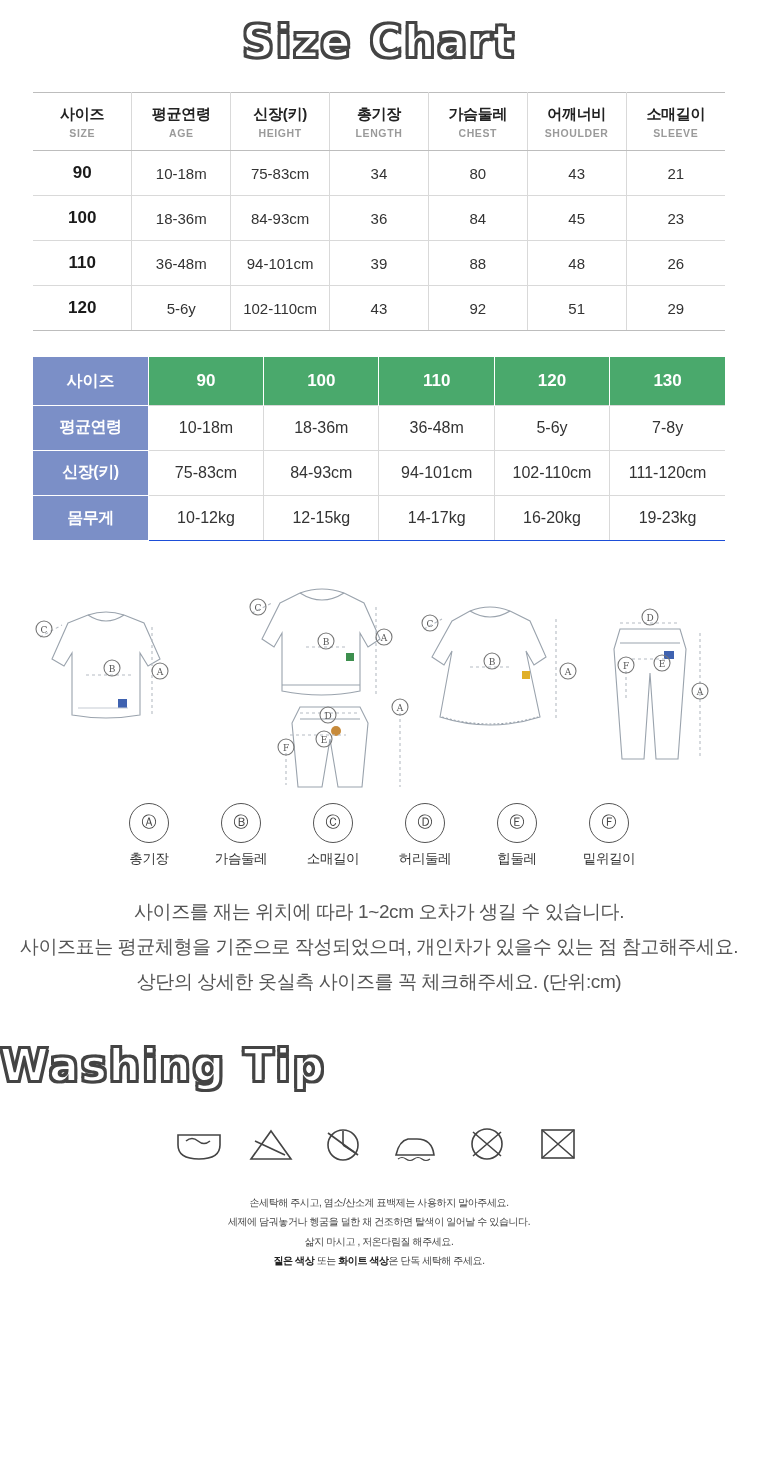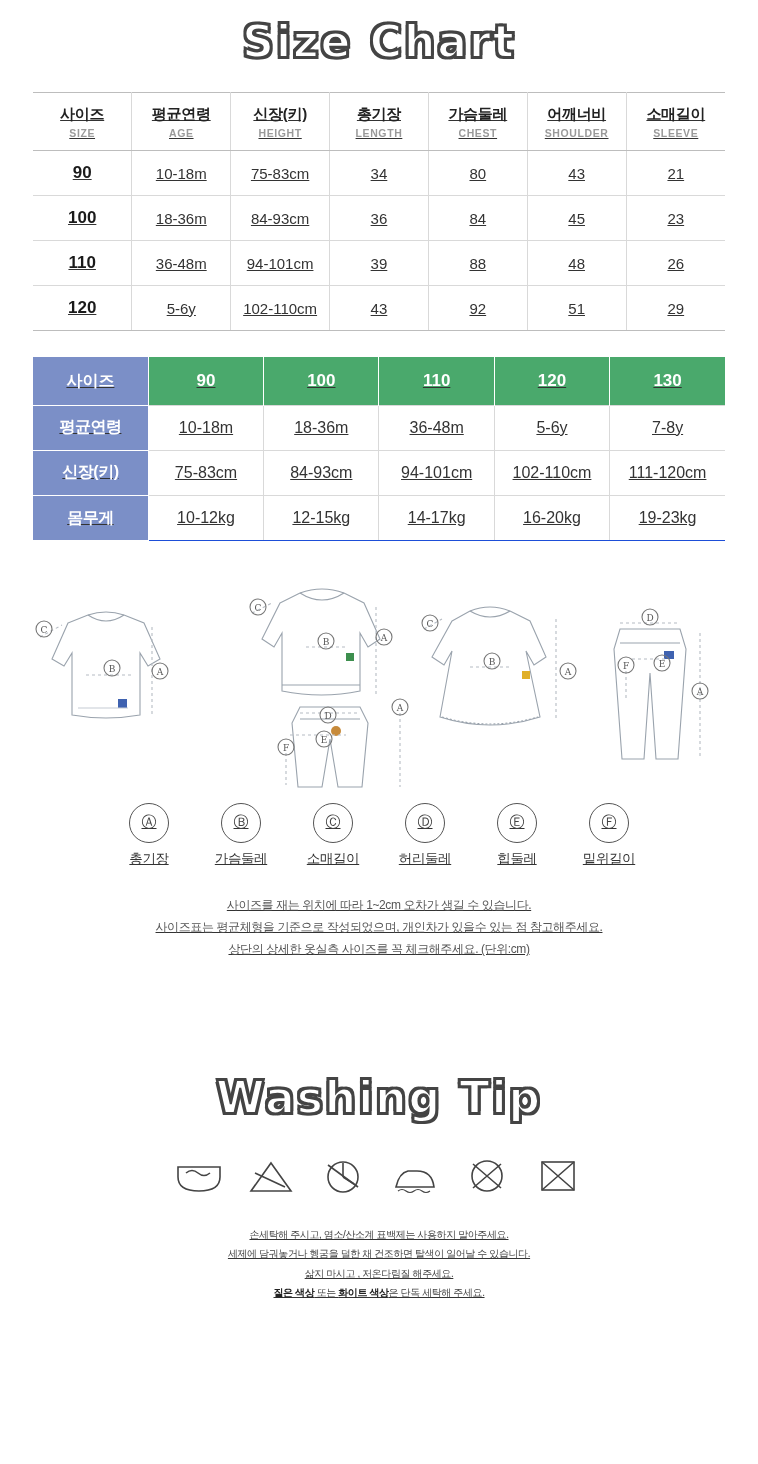--- a/index.html
+++ b/index.html
@@ -8,21 +8,20 @@
     width: 758px;
     background: #ffffff;
     font-family: "Liberation Sans", "DejaVu Sans", sans-serif;
     color: #333;
   }
   .page {
     width: 758px;
     min-height: 1464px;
     position: relative;
     overflow: hidden;
-    text-decoration: underline;
   }
 
   
   .title-wrap {
     text-align: center;
     padding-top: 18px;
   }
   .bubble-title {
     display: inline-block;
     font-family: "DejaVu Sans", sans-serif;
@@ -162,29 +161,29 @@
     font-size: 13.5px;
     color: #333;
     letter-spacing: -0.4px;
   }
 
   
   .notes {
     text-align: center;
     margin-top: 26px;
     line-height: 1.85;
-    font-size: 12px;
+    font-size: 19px;
     color: #555;
     letter-spacing: -0.4px;
   }
 
   
   .washing-title-wrap {
-    text-align: center;
-    margin-top: 114px;
+    text-align: left;
+    margin-top: 43px;
   }
   .wash-icons {
     display: flex;
     justify-content: center;
     align-items: center;
     gap: 18px;
     margin-top: 30px;
   }
   .wash-icons svg { display: block; }
 

